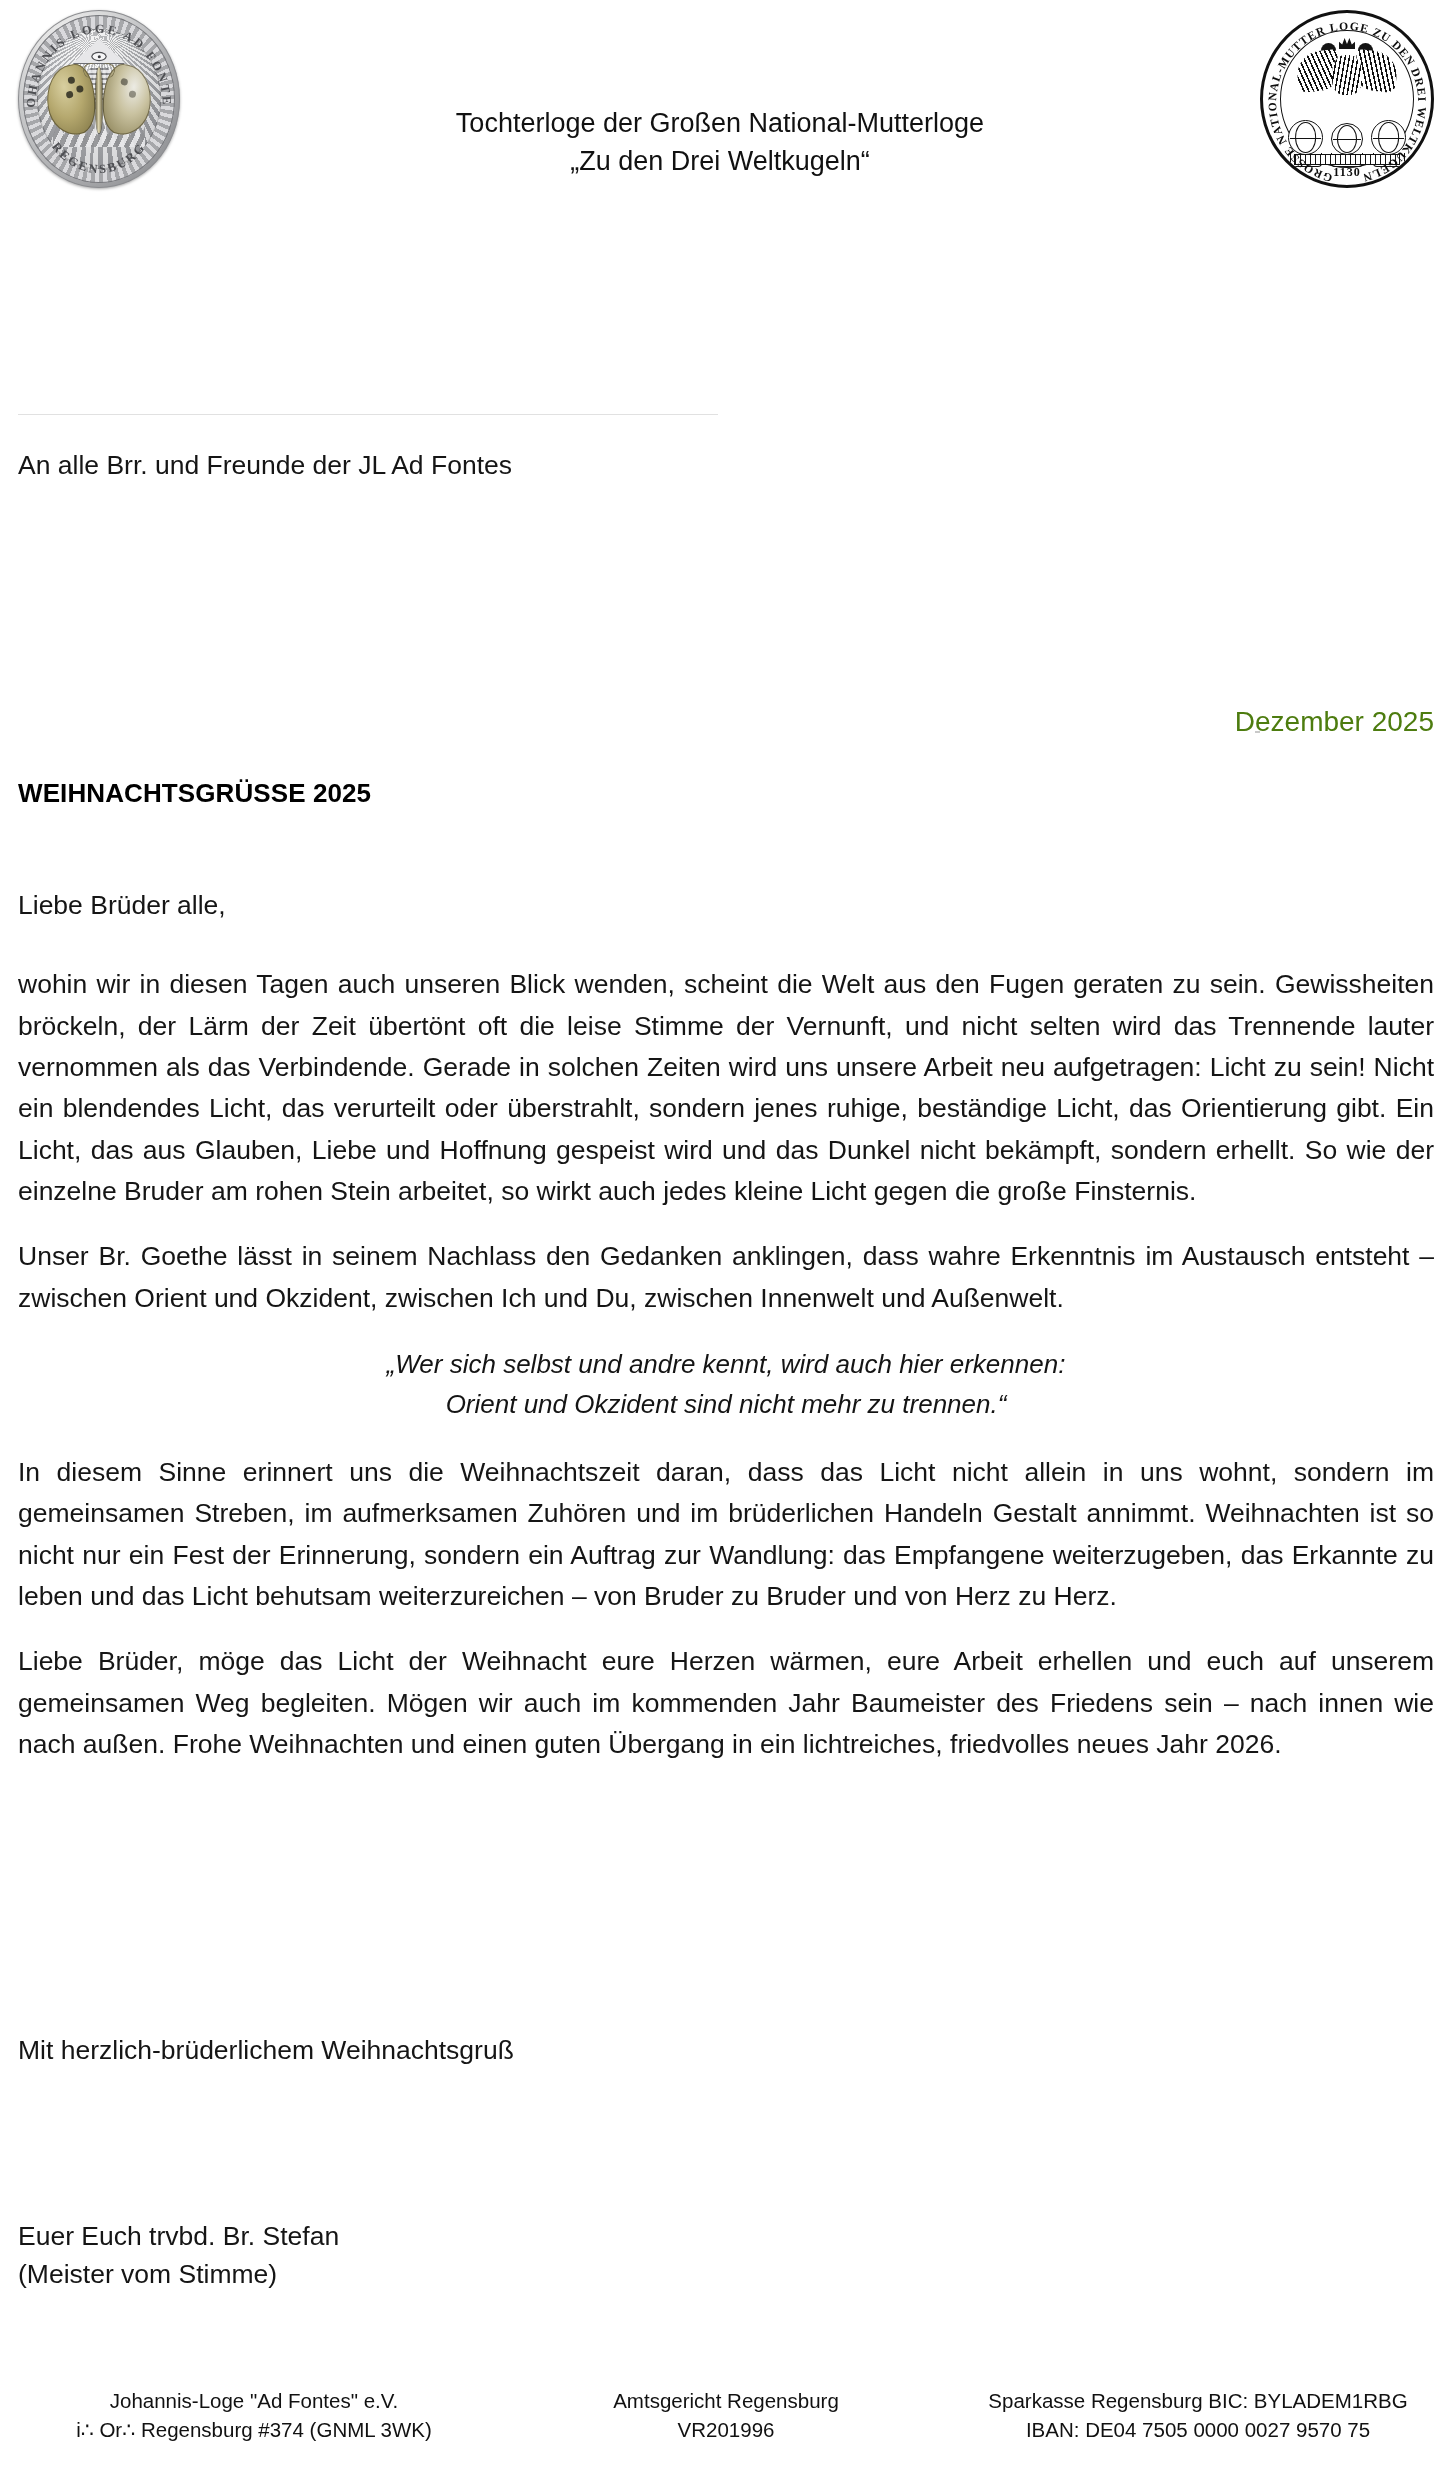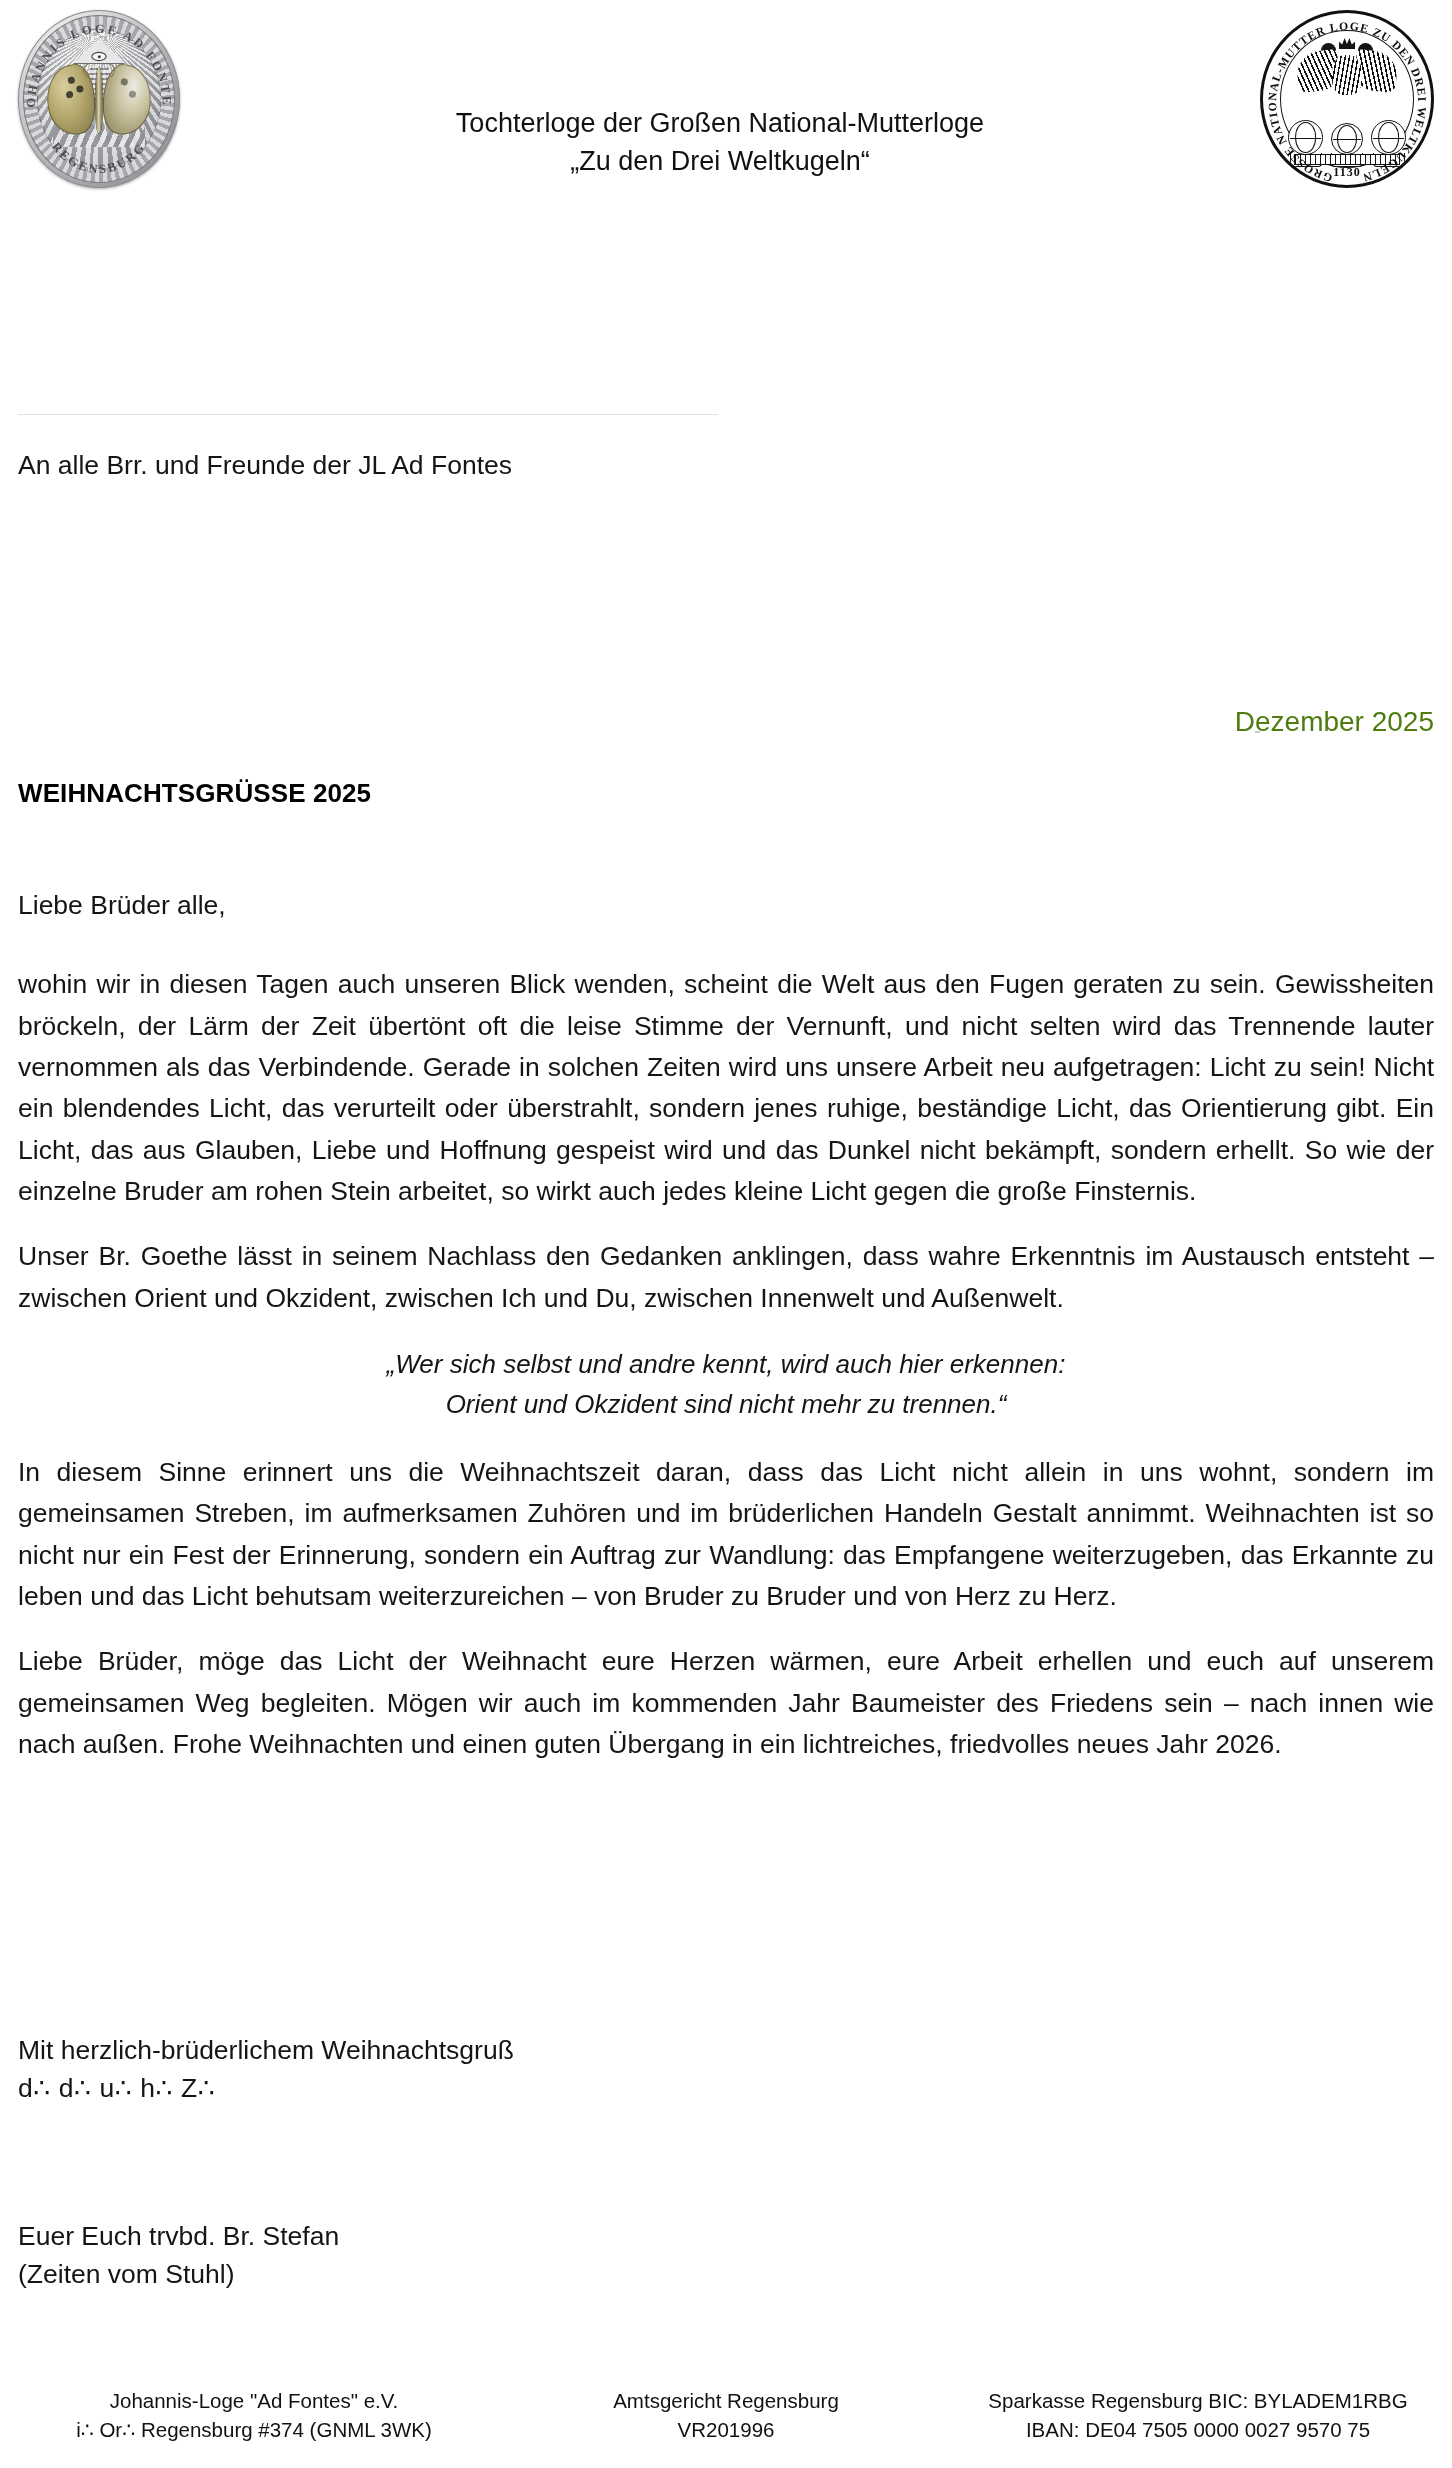--- a/index.html
+++ b/index.html
@@ -573,26 +573,25 @@
       <span class="qline">„Wer sich selbst und andre kennt, wird auch hier erkennen:</span>
       <span class="qline">Orient und Okzident sind nicht mehr zu trennen.“</span>
     </div>
 
     <p class="para">In diesem Sinne erinnert uns die Weihnachtszeit daran, dass das Licht nicht allein in uns wohnt, sondern im gemeinsamen Streben, im aufmerksamen Zuhören und im brüderlichen Handeln Gestalt annimmt. Weihnachten ist so nicht nur ein Fest der Erinnerung, sondern ein Auftrag zur Wandlung: das Empfangene weiterzugeben, das Erkannte zu leben und das Licht behutsam weiterzureichen – von Bruder zu Bruder und von Herz zu Herz.</p>
     <p class="para">Liebe Brüder, möge das Licht der Weihnacht eure Herzen wärmen, eure Arbeit erhellen und euch auf unserem gemeinsamen Weg begleiten. Mögen wir auch im kommenden Jahr Baumeister des Friedens sein – nach innen wie nach außen. Frohe Weihnachten und einen guten Übergang in ein lichtreiches, friedvolles neues Jahr 2026.</p>
   </div>
 
   <div class="closing">
     <div>Mit herzlich-brüderlichem Weihnachtsgruß</div>
-    <div class="abbrev">d∴ d∴ u∴ h∴ Z∴</div>
   </div>
 
   <div class="signature">
     <div>Euer Euch trvbd. Br. Stefan</div>
-    <div>(Zeiten vom Stuhl)</div>
+    <div>(Meister vom Stimme)</div>
   </div>
 
   <div class="footer-sep">______________________________________________________________________________________________________</div>
 
   <div class="footer">
     <div class="col">
       <span class="ln">Johannis-Loge "Ad Fontes" e.V.</span>
       <span class="ln">i∴ Or∴ Regensburg #374 (GNML 3WK)</span>
     </div>
     <div class="col">

